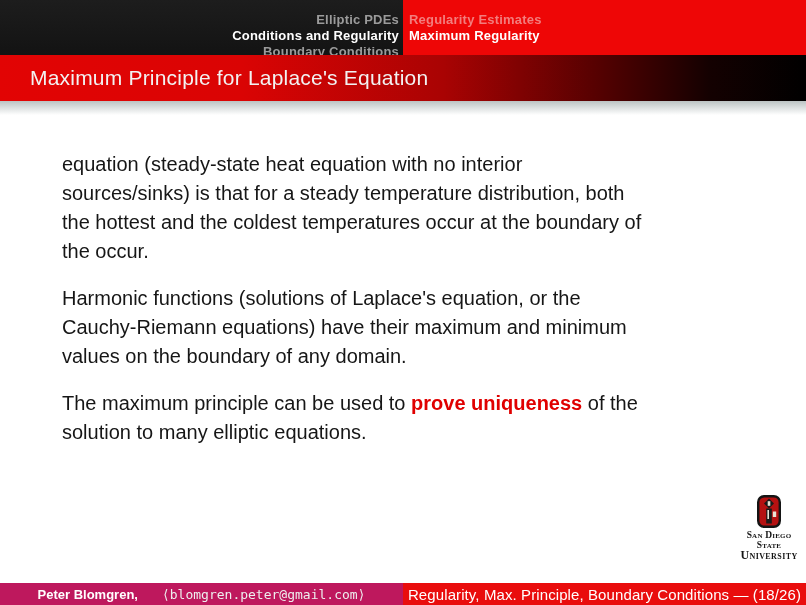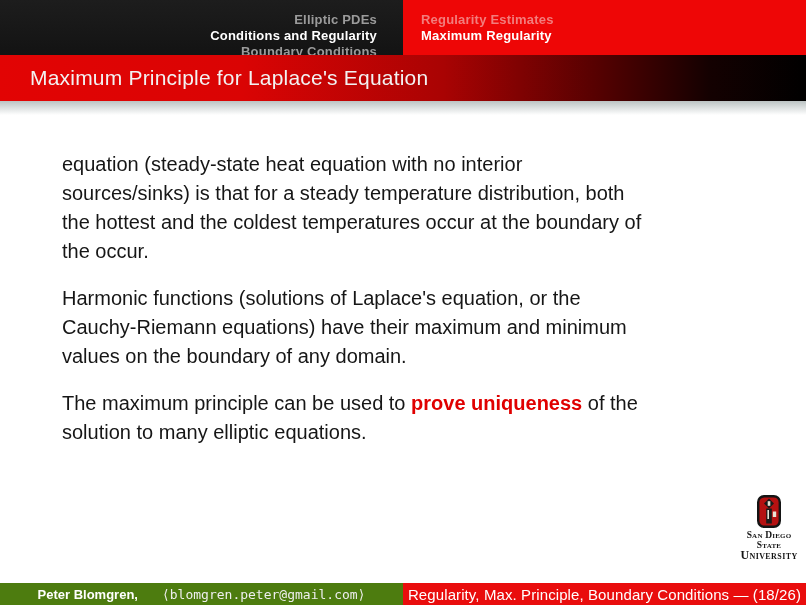--- a/index.html
+++ b/index.html
@@ -13,27 +13,27 @@
     background: #ffffff;
     overflow: hidden;
   }
 
   
   .header { position: absolute; top: 0; left: 0; width: 806px; height: 55px; display: flex; }
   .header-left {
     width: 403px; height: 71px;
     background: linear-gradient(to bottom, #1d1d1d, #101010);
     display: flex; flex-direction: column; justify-content: center; align-items: flex-end;
-    padding-right: 26px;
+    padding-right: 4px;
   }
   .header-right {
     width: 403px; height: 55px;
     background: #ee0606;
     display: flex; flex-direction: column; justify-content: center; align-items: flex-start;
-    padding-left: 18px;
+    padding-left: 6px;
   }
   .hline { font-size: 13px; line-height: 16px; font-weight: bold; letter-spacing: .2px; }
   .hl-dim    { color: #9b9b9b; }
   .hl-active { color: #ffffff; }
   .hr-dim    { color: #f27d7d; }
   .hr-active { color: #ffffff; }
 
   
   .titlebar {
     position: absolute; top: 55px; left: 0; width: 806px; height: 46px;
@@ -67,21 +67,21 @@
   .logo-text {
     font-family: "Liberation Serif", serif; font-variant: small-caps; font-weight: bold;
     color: #151515; text-align: center;
   }
   .logo-text-1 { font-size: 9.5px; line-height: 10px; margin-top: 2px; letter-spacing: .2px; }
   .logo-text-2 { font-size: 12px;   line-height: 10px; letter-spacing: .4px; }
 
   
   .footer { position: absolute; left: 0; top: 583px; width: 806px; height: 22px; display: flex; }
   .footer-left {
-    width: 403px; height: 22px; background: #4d7c0f;
+    width: 403px; height: 22px; background: #be185d;
     display: flex; align-items: center; justify-content: center; gap: 24px;
   }
   .footer-right {
     width: 403px; height: 22px; background: #e90d0d;
     display: flex; align-items: center; justify-content: center;
   }
   .footer-author { color: #ffffff; font-size: 13px; font-weight: bold; }
   .footer-email  { color: #eeeeee; font-size: 13px; font-family: "DejaVu Sans Mono", "DejaVu Sans", monospace; }
   .footer-right-text { color: #ffffff; font-size: 15px; font-weight: normal; letter-spacing: .1px; }
 </style>

